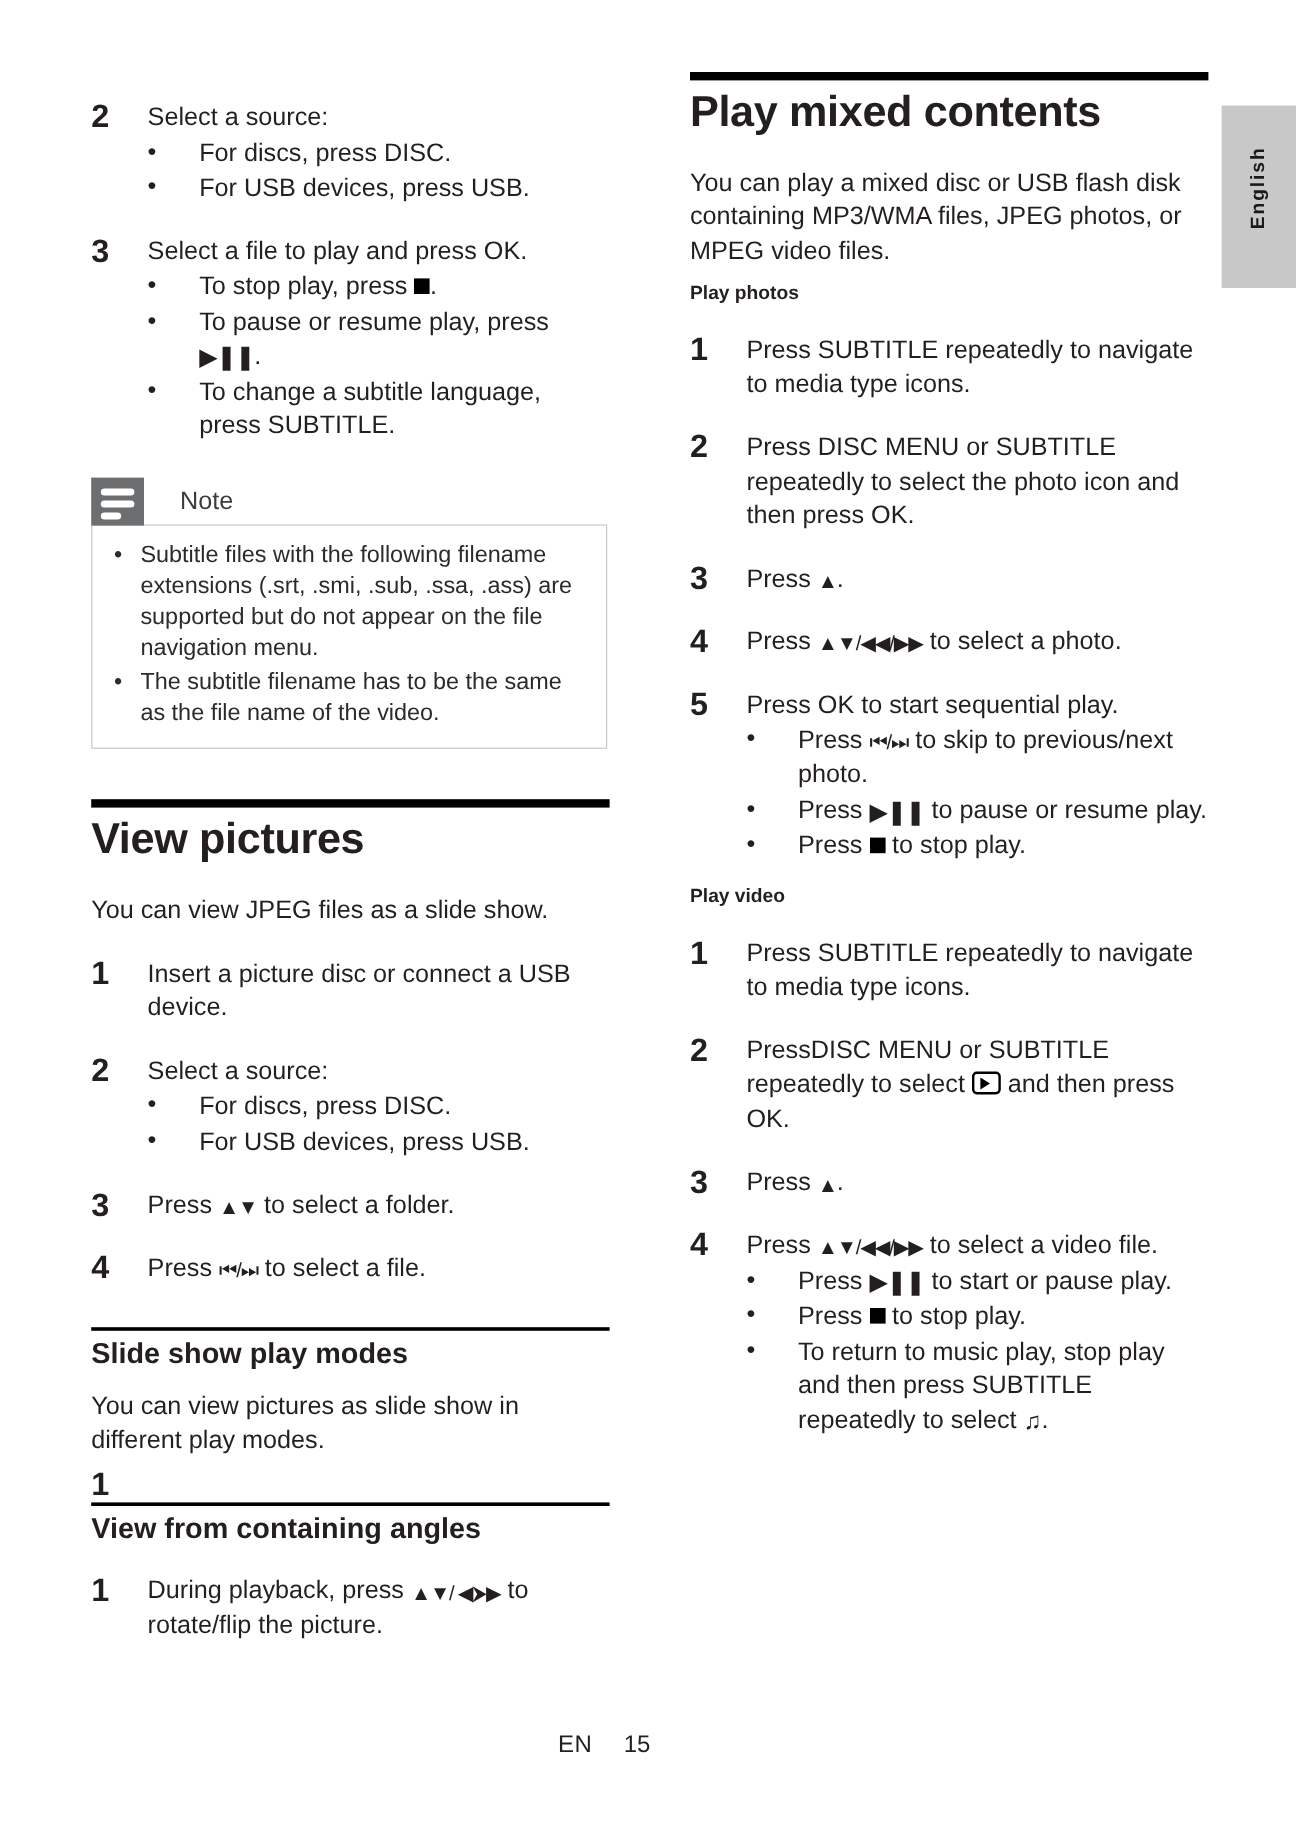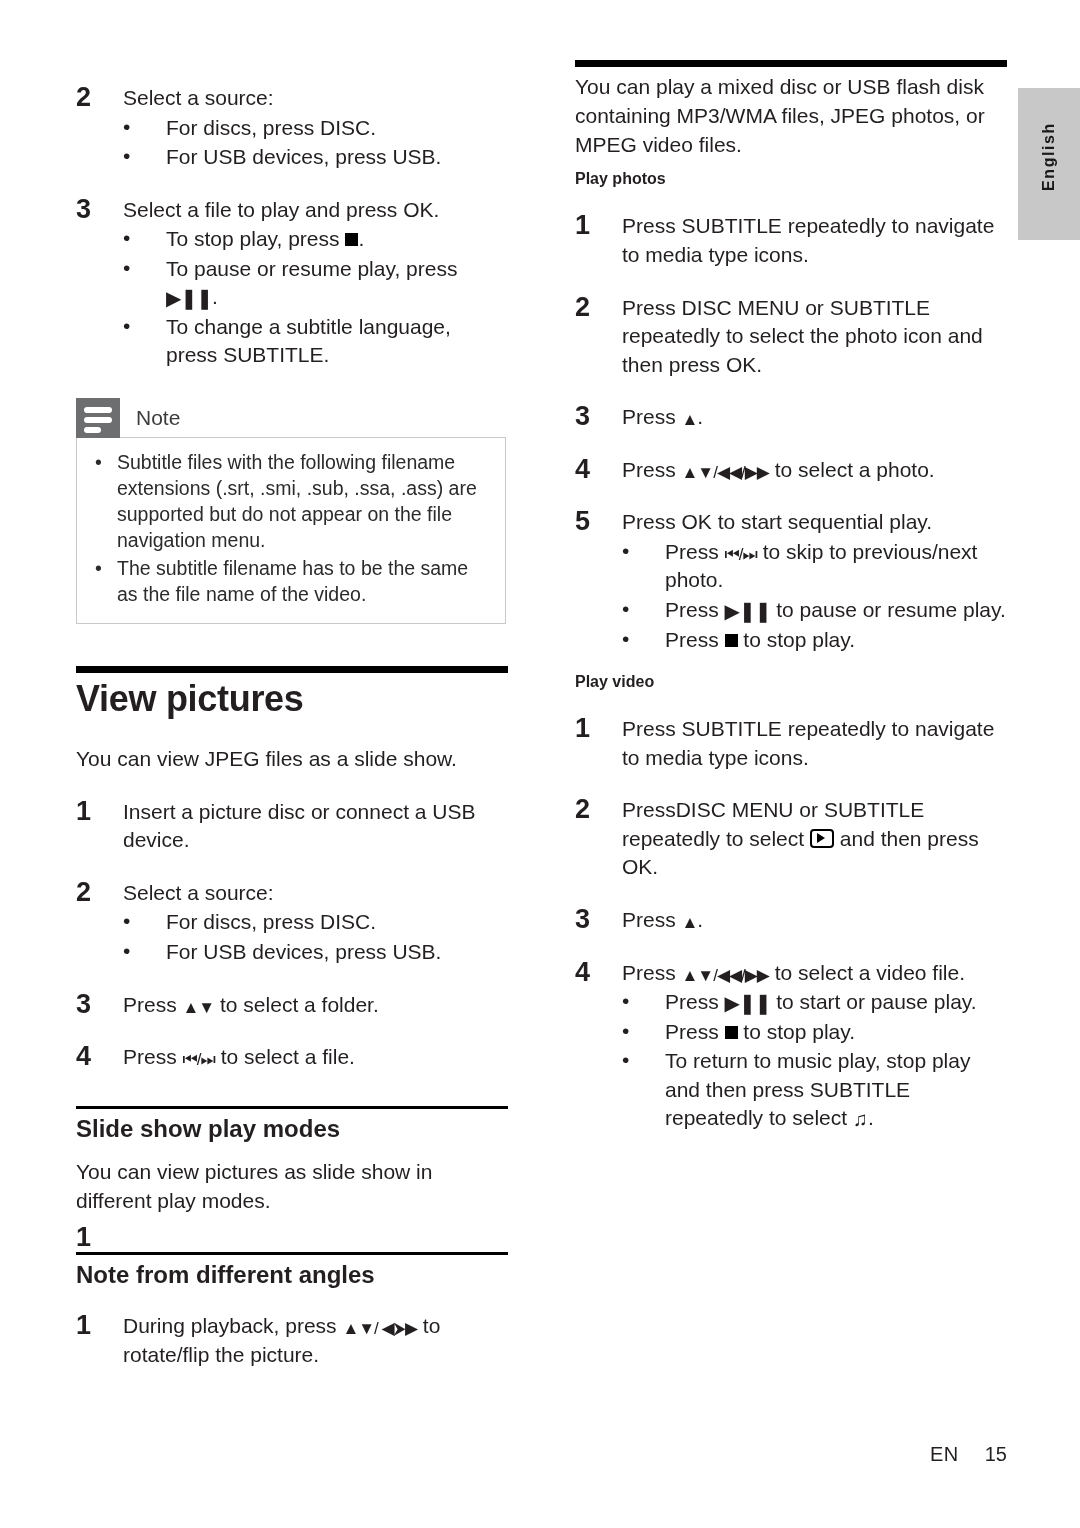--- a/index.html
+++ b/index.html
@@ -151,21 +151,21 @@
     background: #ffffff;
     border-radius: 3px;
     display: block;
   }
   .note-badge i:nth-child(1) { top: 9px;  width: 28px; height: 6px; }
   .note-badge i:nth-child(2) { top: 19px; width: 28px; height: 6px; }
   .note-badge i:nth-child(3) { top: 29px; width: 17px; height: 6px; }
   .note-title {
     font-size: 21px;
     font-weight: 300;
-    margin-left: 16px;
+    margin-left: 30px;
     line-height: 40px;
     color: #3b3b3b;
   }
   .note-body {
     border: 1px solid #c9c9c9;
     border-top: 1px solid #c9c9c9;
     background: #fff;
     padding: 12px 16px 14px 14px;
     margin-top: -1px;
   }
@@ -215,21 +215,21 @@
     border-bottom: 5px solid transparent;
   }
   .gl-music { font-size: 20px; font-weight: bold; }
 
   
   .footer {
     position: absolute;
     left: 0;
     top: 1443px;
     width: 1007px;
-    text-align: right;
+    text-align: center;
     font-size: 20px;
   }
   .footer .en { font-weight: normal; letter-spacing: 0.5px; }
   .footer .pg { margin-left: 26px; }
 </style>
 </head>
 <body>
 
 <div class="page">
 
@@ -328,32 +328,33 @@
       <div class="rule-thin"></div>
       <h2 class="sub">Slide show play modes</h2>
       <p class="body">You can view pictures as slide show in different play modes.</p>
       <div class="step">
         <span class="num">1</span>
       </div>
     </div>
 
     <div style="margin-top:36px">
       <div class="rule-thin"></div>
-      <h2 class="sub">Note from different angles</h2>
+      <h2 class="sub">View from containing angles</h2>
       <div class="step">
         <span class="num">1</span>
         <span class="txt"><span>During playback, press </span><span class="gl gl-tri">▲▼/ ◀⮞▶</span><span> to rotate/flip the picture.</span></span>
       </div>
     </div>
 
   </div>
 
   <div class="col col-right">
 
     <div class="rule-thick"></div>
+    <h1 class="sec">Play mixed contents</h1>
     <p class="body">You can play a mixed disc or USB flash disk containing MP3/WMA files, JPEG photos, or MPEG video files.</p>
 
     <h3 class="minor">Play photos</h3>
 
     <div class="step">
       <span class="num">1</span>
       <span class="txt"><span>Press </span><b>SUBTITLE</b><span> repeatedly to navigate to media type icons.</span></span>
     </div>
 
     <div class="step">

